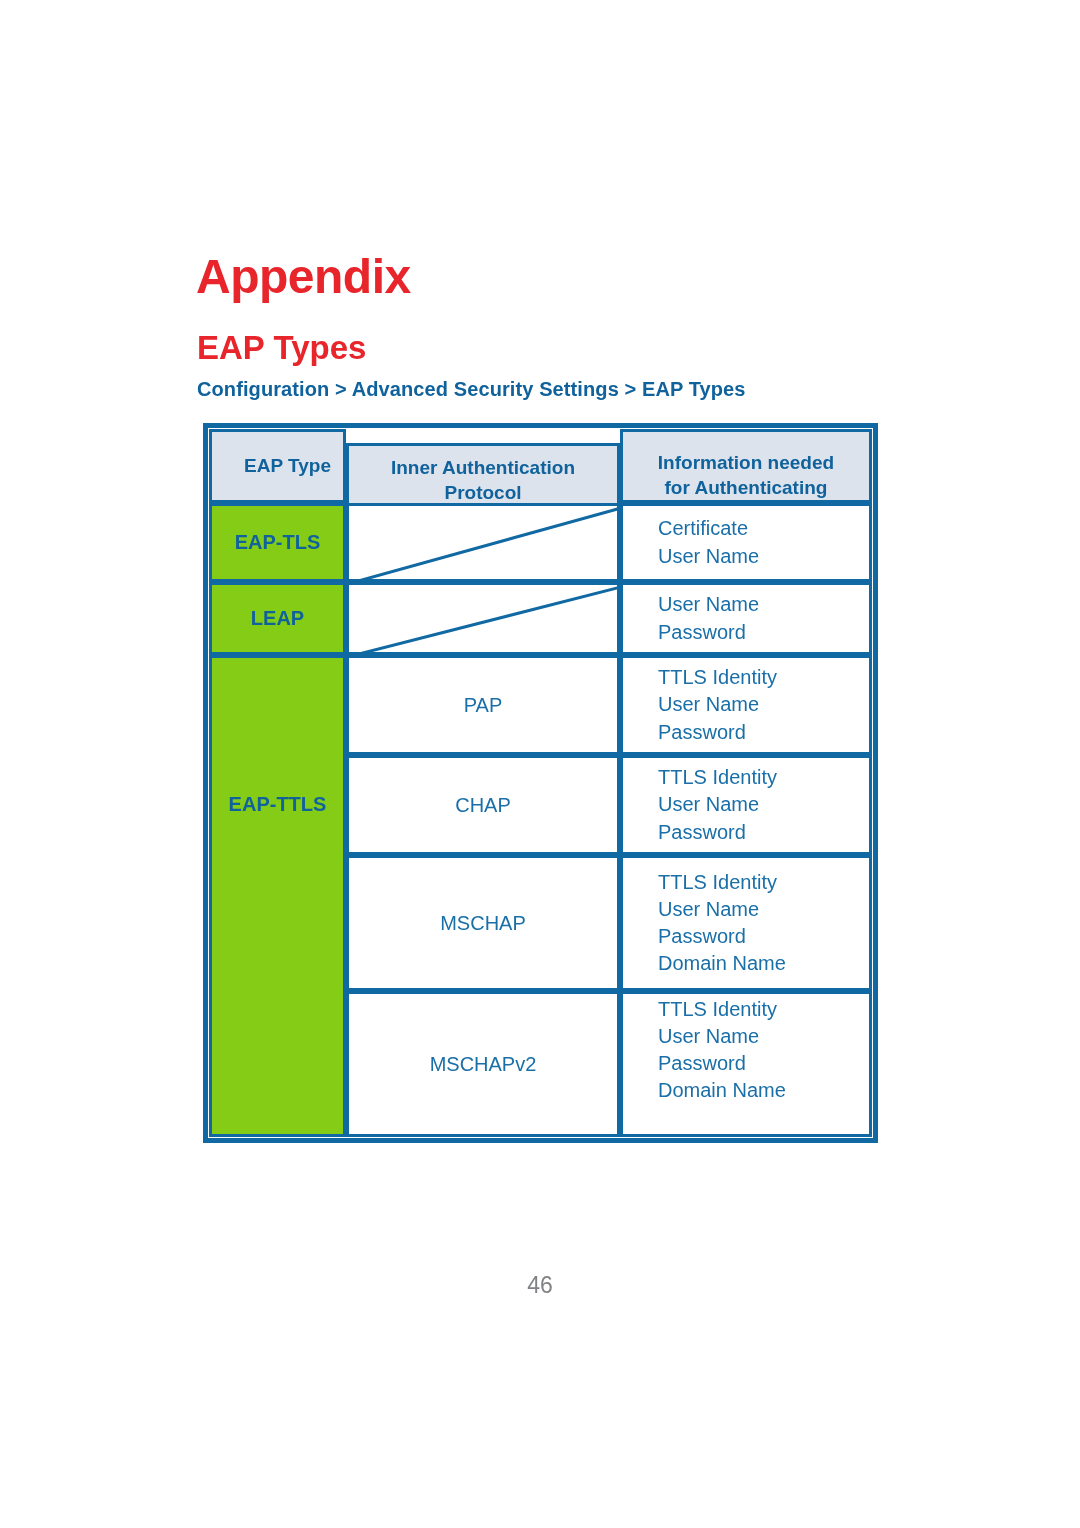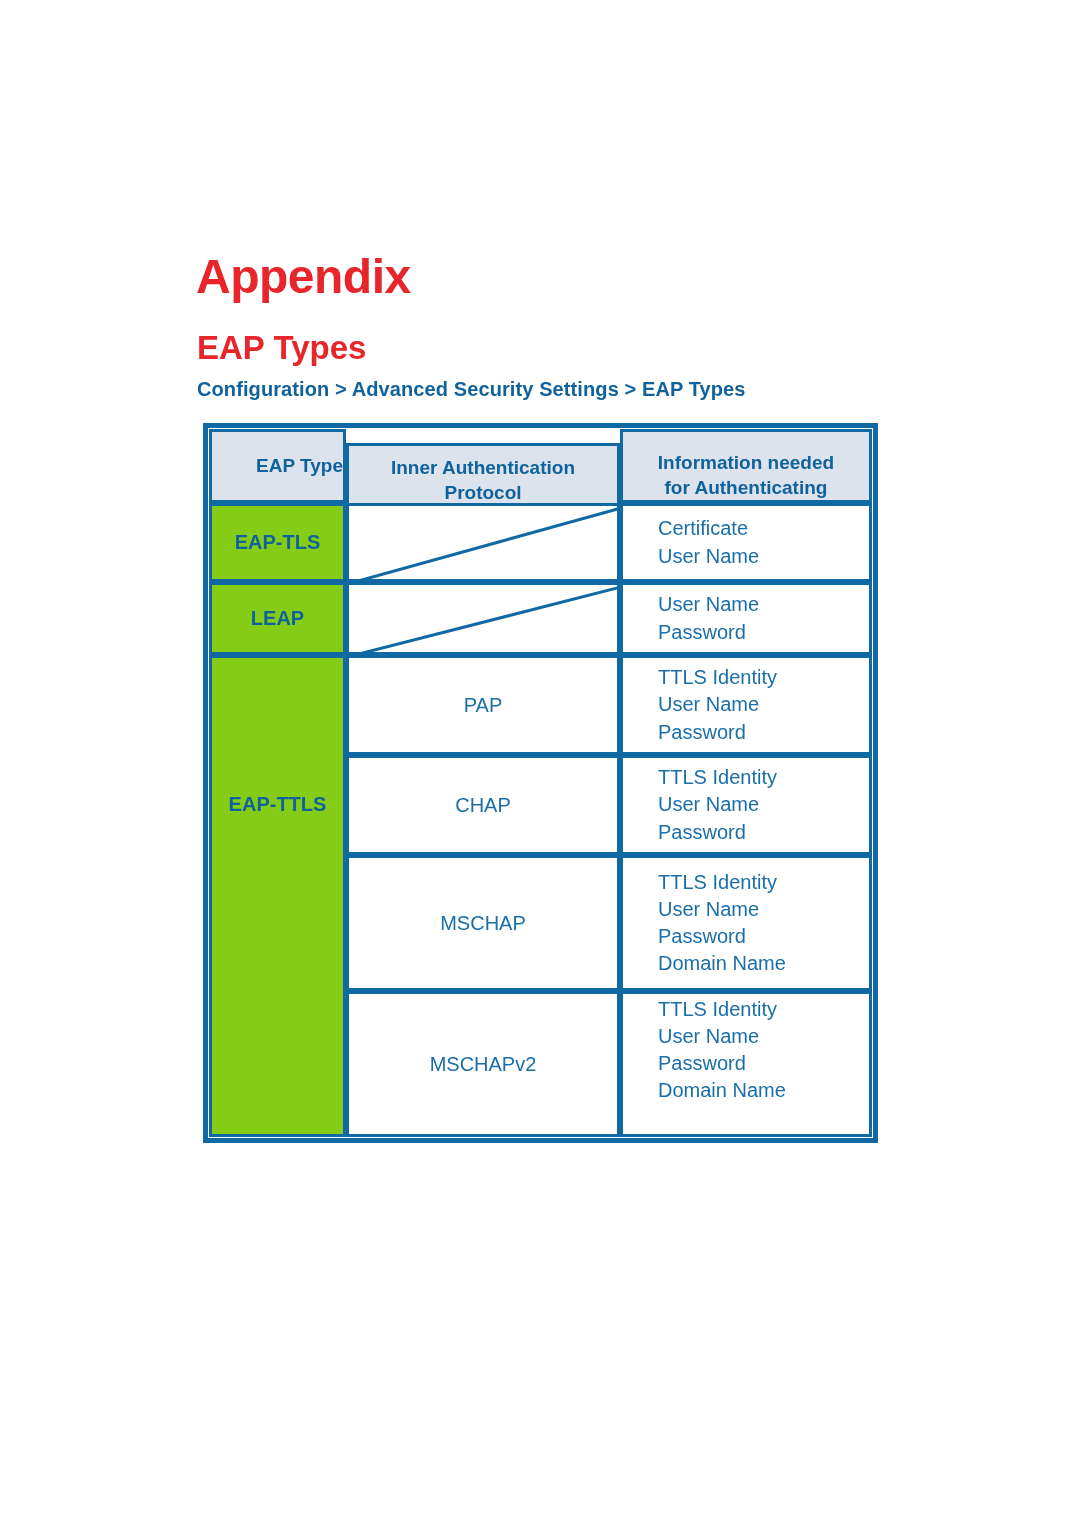--- a/index.html
+++ b/index.html
@@ -91,21 +91,21 @@
     width: 100%;
     line-height: 1.32;
   }
   .head .cell-text {
     font-size: 19px;
     font-weight: bold;
     color: #10629c;
     text-align: center;
   }
   .head.left-head .cell-text {
-    text-align: right;
+    text-align: center;
     padding-left: 20px;
   }
   .type-label {
     font-size: 20px;
     font-weight: bold;
     color: #10629c;
     text-align: center;
     width: 100%;
   }
   .proto-label {
@@ -251,14 +251,15 @@
           <div>TTLS Identity</div>
           <div>User Name</div>
           <div>Password</div>
           <div>Domain Name</div>
         </div>
       </div>
 
     </div>
   </div>
 
+  <div id="page-number">46</div>
 
 </div>
 
 </body></html>

